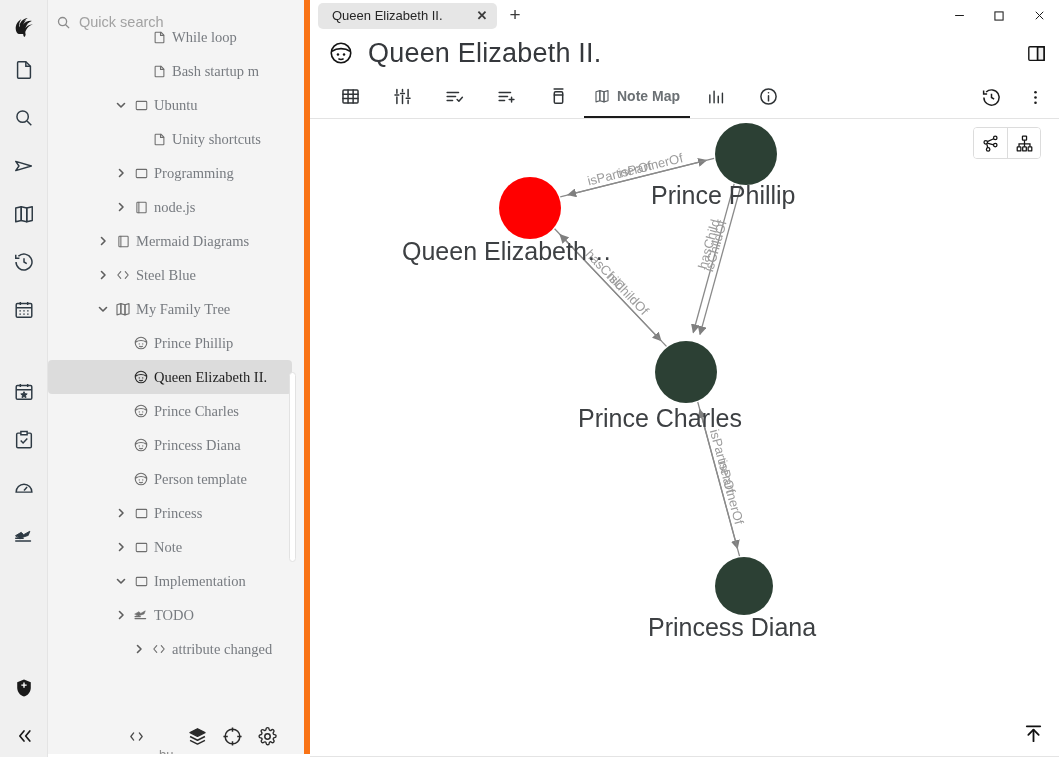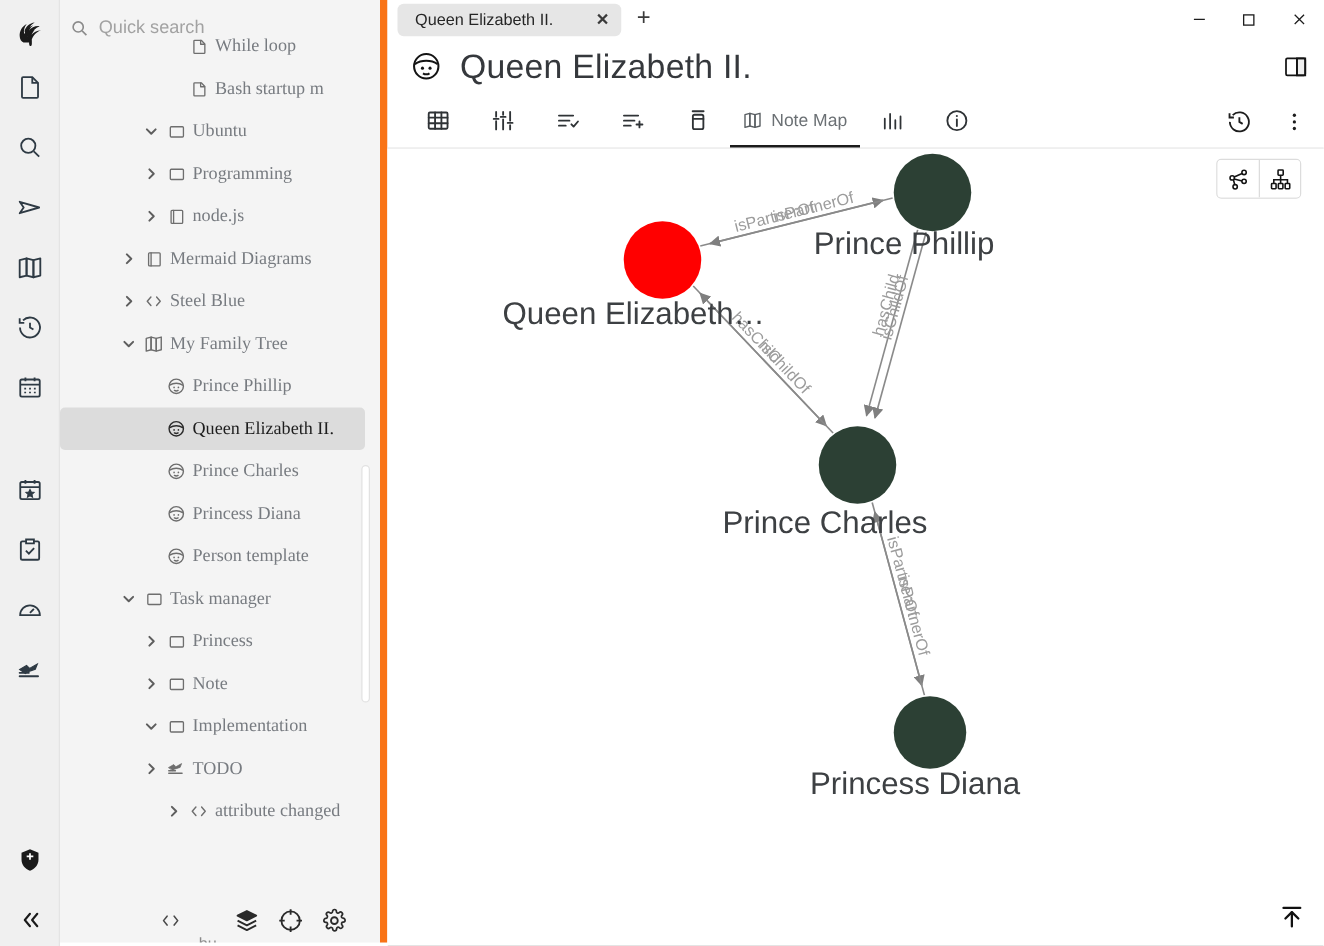--- a/index.html
+++ b/index.html
@@ -137,21 +137,21 @@
   }
   .rb {
     height: 42px; min-width: 52px; padding: 0 10px;
     display: flex; align-items: center; justify-content: center;
     gap: 7px; color: #2f3336; font-size: 14px;
   }
   .rb.active {
     border-bottom: 2px solid #1b1b1b;
     color: #5a5f63;
   }
-  .rb.active .rb-label { color: #6b7074; }
+  .rb.active .rb-label { color: #6b7074; font-weight: bold; }
   .ribbon-right {
     position: absolute; right: 8px; top: 0; height: 44px;
     display: flex; align-items: center; gap: 12px;
   }
   .rb-r { color: #1d1d1d; display: flex; padding: 0 6px; }
 
   
   .canvas {
     flex: 1 1 auto; position: relative; overflow: hidden;
     background: #ffffff;
@@ -322,20 +322,34 @@
               <path d="m5 9 7 7 7-7"></path>
             </svg>
           </span>
           <span class="t-icon">
             <svg width="15" height="15" viewBox="0 0 24 24" fill="none" stroke="currentColor" stroke-width="1.7" stroke-linecap="round" stroke-linejoin="round">
               <rect x="3.6" y="5.4" width="16.8" height="13.2" rx="1.3"></rect>
             </svg>
           </span>
           <span class="t-label">Ubuntu</span>
         </div>
+        <div class="tree-row" style="padding-left: 82px;">
+          <span class="twisty empty">
+            <svg width="12" height="12" viewBox="0 0 24 24" fill="none" stroke="currentColor" stroke-width="3.2" stroke-linecap="round" stroke-linejoin="round">
+              <path d="m9 5 7 7-7 7"></path>
+            </svg>
+          </span>
+          <span class="t-icon">
+            <svg width="15" height="15" viewBox="0 0 24 24" fill="none" stroke="currentColor" stroke-width="1.7" stroke-linecap="round" stroke-linejoin="round">
+              <path d="M14.4 3.6H6a1 1 0 0 0-1 1v14.8a1 1 0 0 0 1 1h12a1 1 0 0 0 1-1V8.2z"></path>
+              <path d="M13.6 3.6v5h5"></path>
+            </svg>
+          </span>
+          <span class="t-label">Unity shortcuts</span>
+        </div>
         <div class="tree-row" style="padding-left: 64px;">
           <span class="twisty">
             <svg width="12" height="12" viewBox="0 0 24 24" fill="none" stroke="currentColor" stroke-width="3.2" stroke-linecap="round" stroke-linejoin="round">
               <path d="m9 5 7 7-7 7"></path>
             </svg>
           </span>
           <span class="t-icon">
             <svg width="15" height="15" viewBox="0 0 24 24" fill="none" stroke="currentColor" stroke-width="1.7" stroke-linecap="round" stroke-linejoin="round">
               <rect x="3.6" y="5.4" width="16.8" height="13.2" rx="1.3"></rect>
             </svg>
@@ -475,33 +489,20 @@
           <span class="t-icon">
             <svg width="16" height="16" viewBox="0 0 24 24" fill="none" stroke="currentColor" stroke-width="1.7" stroke-linecap="round" stroke-linejoin="round">
               <circle cx="12" cy="12" r="8.6"></circle>
               <path d="M4.2 10.6c2.2-1.5 4.4-2.3 7.8-2.3s5.6.8 7.8 2.3"></path>
               <circle cx="9.4" cy="13.4" r="1" fill="currentColor" stroke="none"></circle>
               <circle cx="14.6" cy="13.4" r="1" fill="currentColor" stroke="none"></circle>
               <path d="M9.8 17c1.3.8 3.1.8 4.4 0"></path>
             </svg>
           </span>
           <span class="t-label">Person template</span>
-        </div>
-        <div class="tree-row" style="padding-left: 46px;">
-          <span class="twisty">
-            <svg width="12" height="12" viewBox="0 0 24 24" fill="none" stroke="currentColor" stroke-width="3.2" stroke-linecap="round" stroke-linejoin="round">
-              <path d="m5 9 7 7 7-7"></path>
-            </svg>
-          </span>
-          <span class="t-icon">
-            <svg width="15" height="15" viewBox="0 0 24 24" fill="none" stroke="currentColor" stroke-width="1.7" stroke-linecap="round" stroke-linejoin="round">
-              <rect x="3.6" y="5.4" width="16.8" height="13.2" rx="1.3"></rect>
-            </svg>
-          </span>
-          <span class="t-label">Task manager</span>
         </div>
         <div class="tree-row" style="padding-left: 64px;">
           <span class="twisty">
             <svg width="12" height="12" viewBox="0 0 24 24" fill="none" stroke="currentColor" stroke-width="3.2" stroke-linecap="round" stroke-linejoin="round">
               <path d="m9 5 7 7-7 7"></path>
             </svg>
           </span>
           <span class="t-icon">
             <svg width="15" height="15" viewBox="0 0 24 24" fill="none" stroke="currentColor" stroke-width="1.7" stroke-linecap="round" stroke-linejoin="round">
               <rect x="3.6" y="5.4" width="16.8" height="13.2" rx="1.3"></rect>

